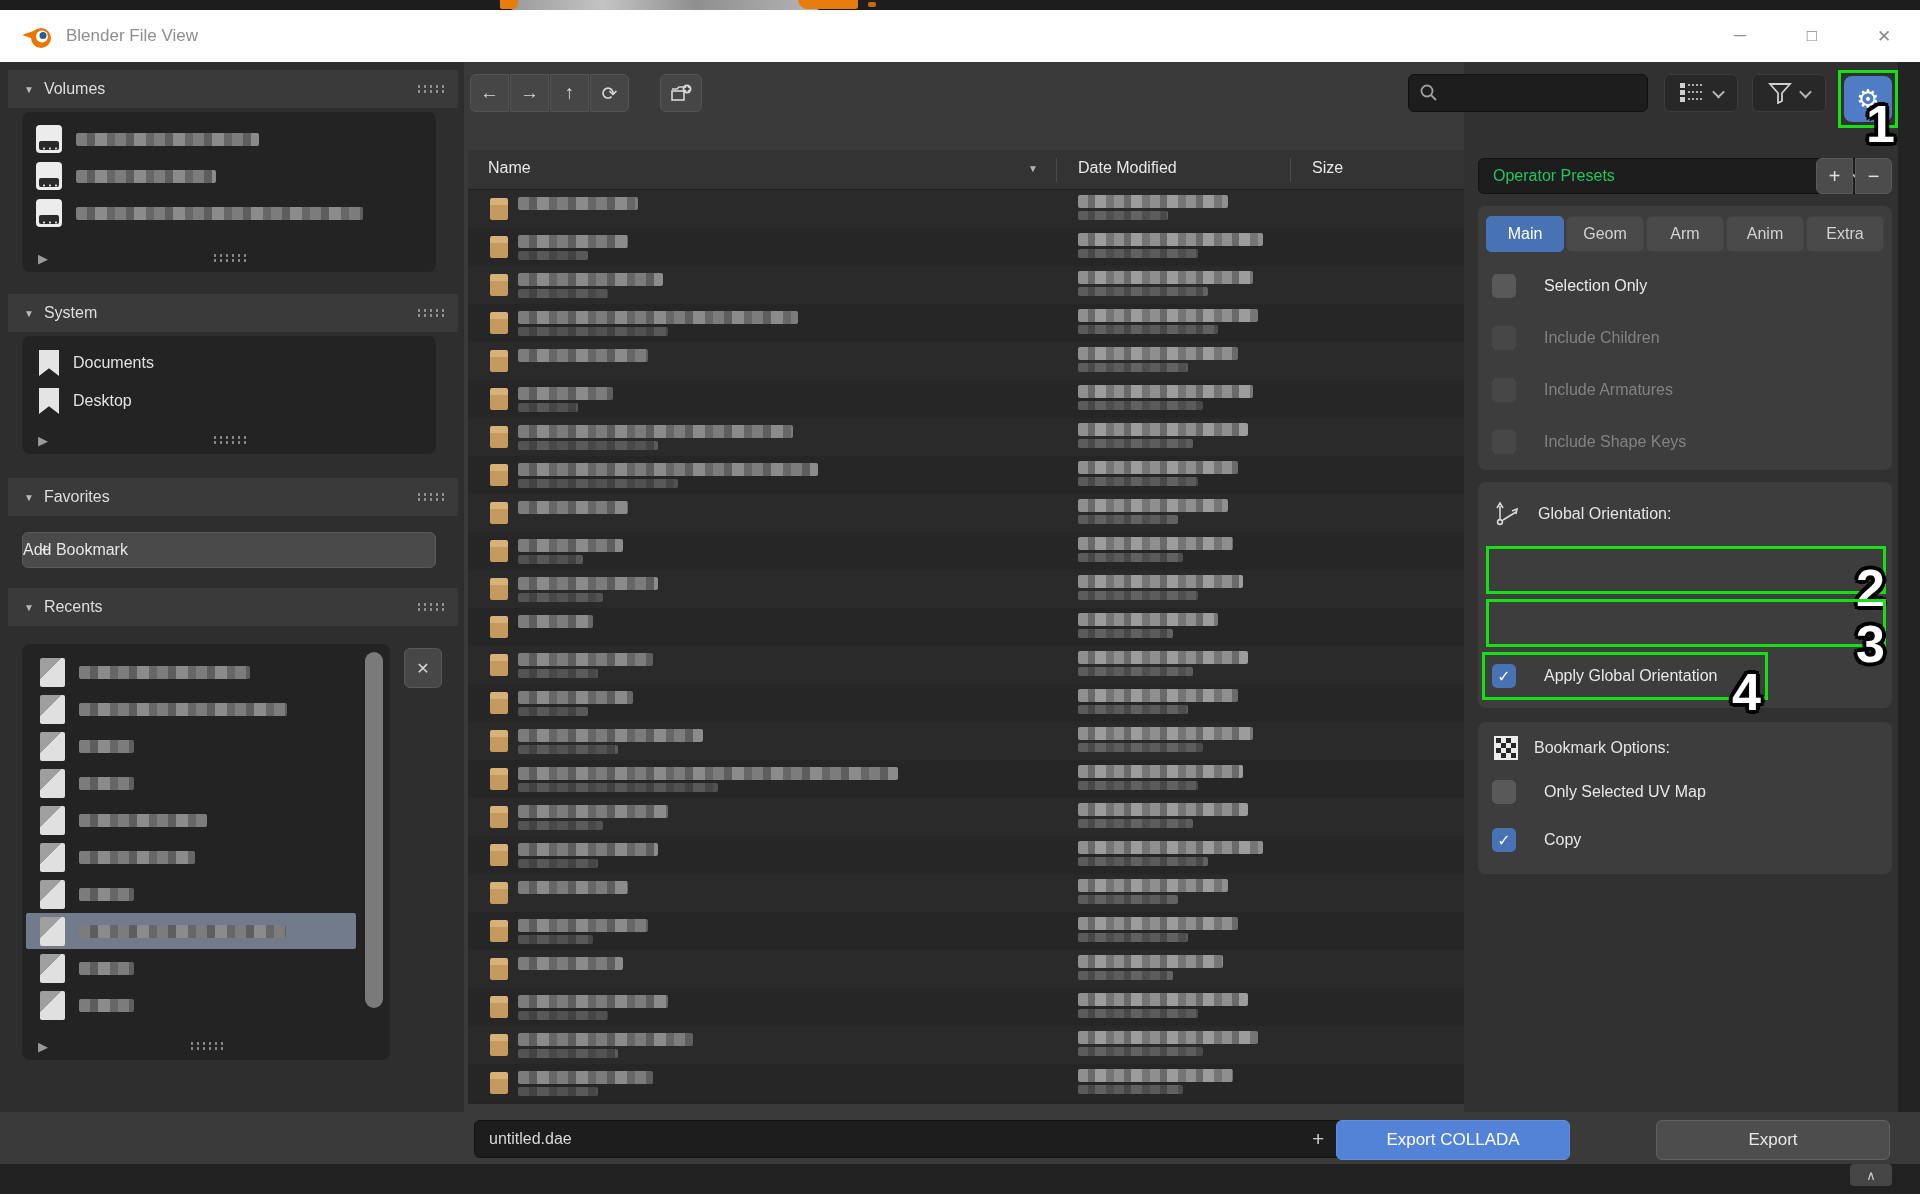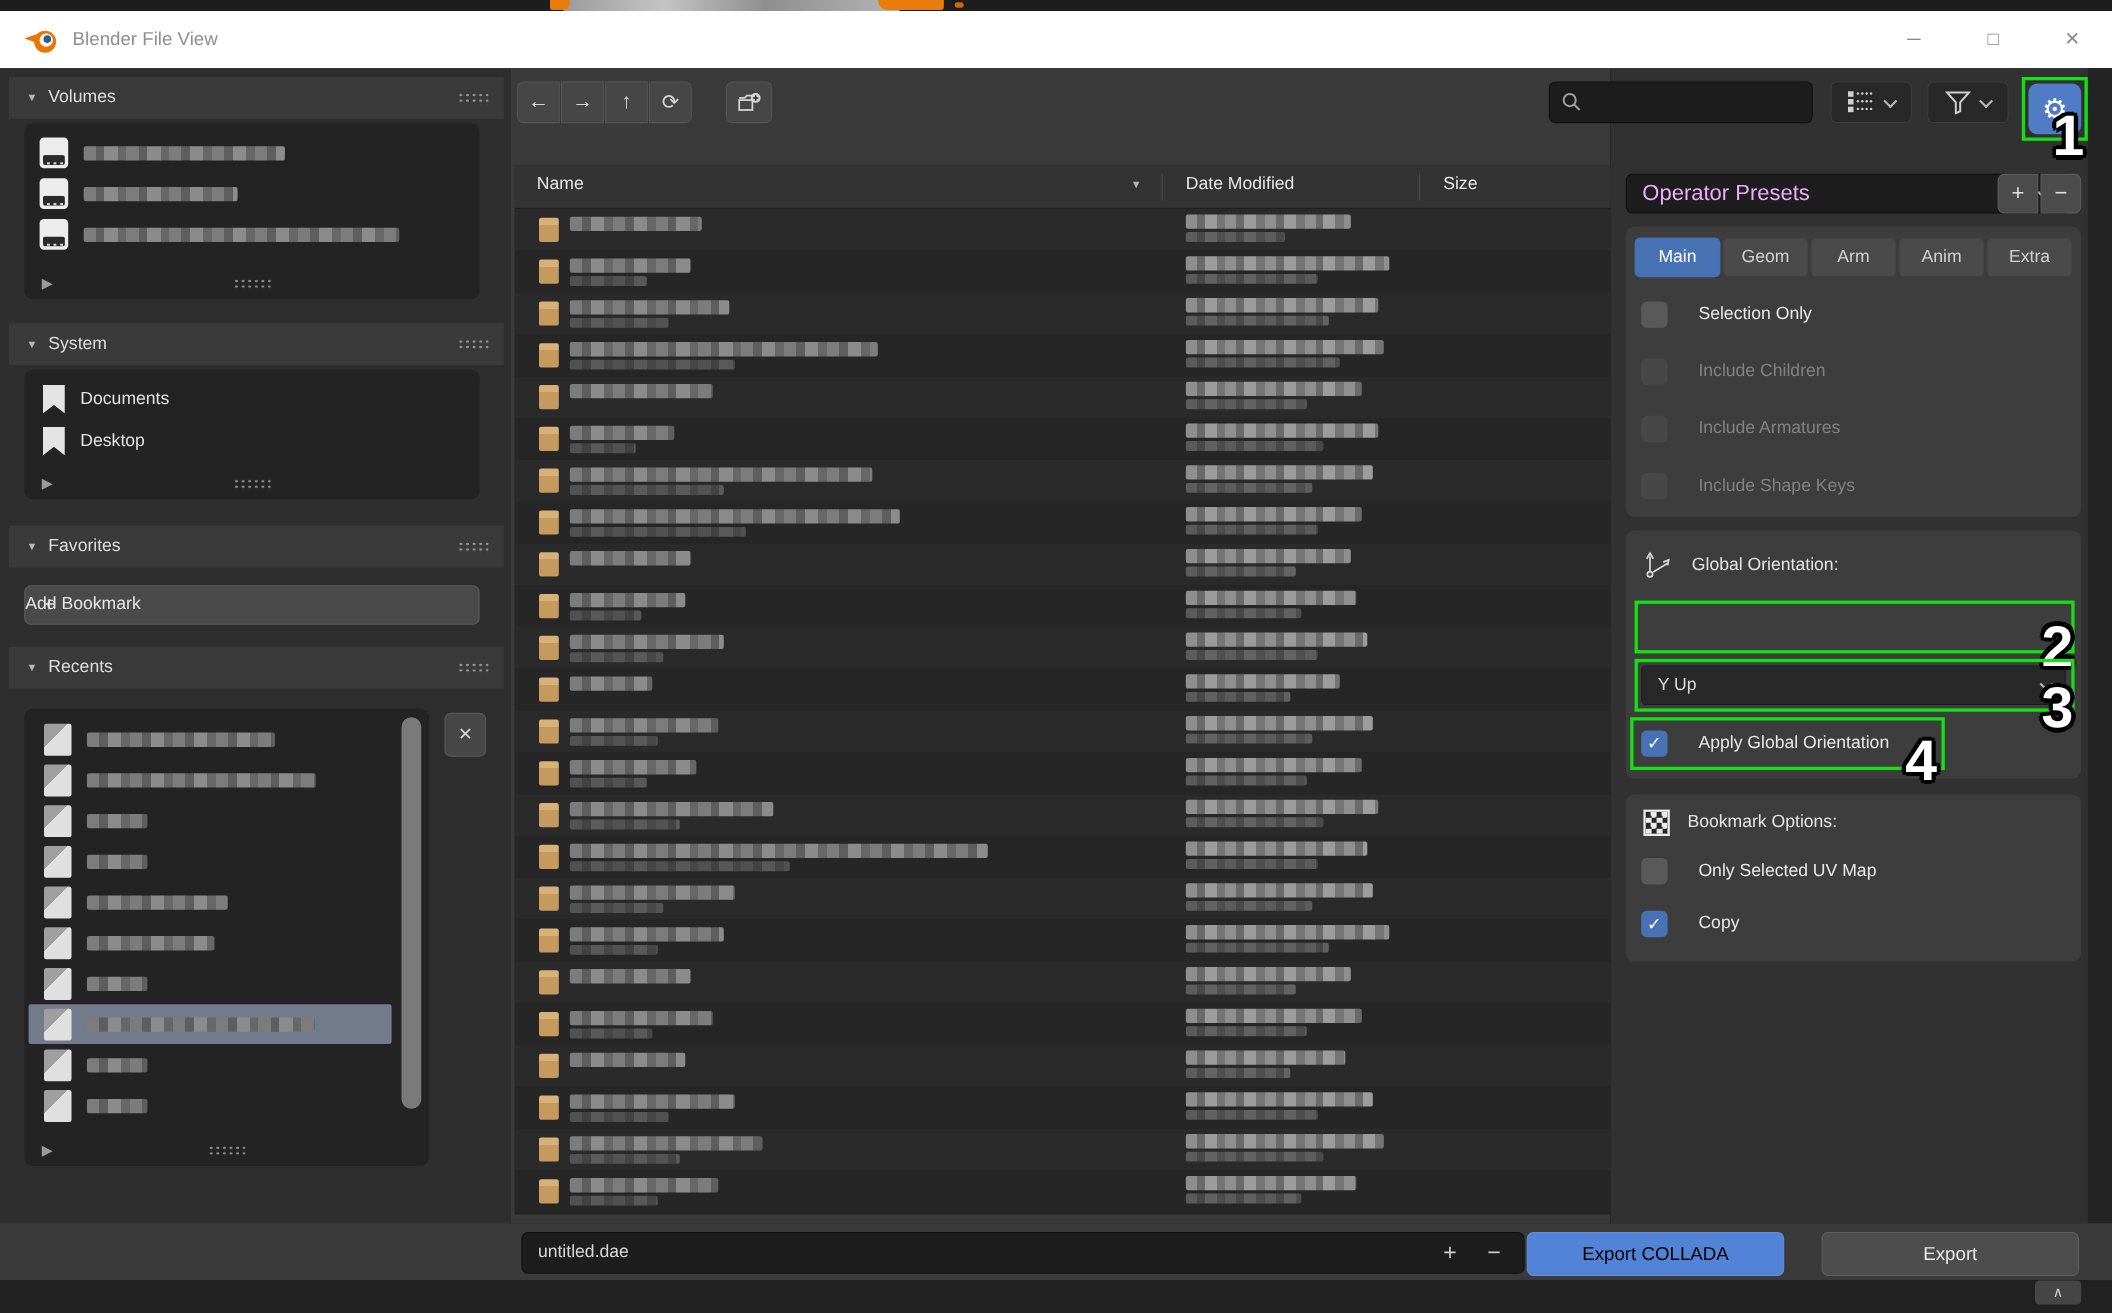--- a/index.html
+++ b/index.html
@@ -67,21 +67,21 @@
   .lhead .csize{position:absolute;left:844px;top:9px;}
   .frow{position:absolute;left:468px;width:996px;height:38px;}
   .frow.even{background:#2a2a2a;}
   .frow.odd{background:#262626;}
   .fol{position:absolute;left:22px;top:8px;width:18px;height:22px;border-radius:2px;background:linear-gradient(180deg,#d8b178 0 30%,#c59a5e 30%);}
   .nwrap{position:absolute;left:50px;top:7px;}
   .dwrap{position:absolute;left:610px;top:5px;}
   .dwrap .blur{background:repeating-linear-gradient(90deg,#8f8f8f 0 10px,#6a6a6a 10px 17px,#9c9c9c 17px 28px,#757575 28px 36px);}
 
   
-  .presets{position:absolute;left:1478px;top:158px;width:400px;height:36px;background:#1d1d1d;border:1px solid #111;border-radius:6px 0 0 6px;display:flex;align-items:center;color:#f0abfc;font-size:20px;}
+  .presets{position:absolute;left:1478px;top:158px;width:400px;height:36px;background:#1d1d1d;border:1px solid #111;border-radius:6px 0 0 6px;display:flex;align-items:center;color:#22c55e;font-size:16px;}
   .presets span{margin-left:14px;}
   .presets .chev{position:absolute;right:14px;top:13px;}
   .pm{position:absolute;top:158px;width:37px;height:36px;background:#4c4c4c;border:1px solid #5a5a5a;color:#e0e0e0;font-size:20px;display:flex;align-items:center;justify-content:center;}
   .panel{position:absolute;left:1478px;width:414px;background:#3d3d3d;border-radius:8px;}
   .tabs{position:absolute;left:8px;top:10px;display:flex;gap:2px;}
   .tab{width:78px;height:36px;background:#4a4a4a;border:1px solid #424242;border-radius:5px;color:#d2d2d2;font-size:16px;display:flex;align-items:center;justify-content:center;}
   .tab.active{background:#4772b3;color:#ffffff;border-color:#4772b3;}
   .opt{position:absolute;left:14px;height:36px;display:flex;align-items:center;}
   .cb{width:24px;height:24px;border-radius:5px;background:#595959;flex:none;display:flex;align-items:center;justify-content:center;color:#fff;font-size:16px;}
   .cb.dis{background:#474747;}
@@ -98,21 +98,21 @@
   
   .gbox{position:absolute;border:3px solid #14e014;pointer-events:none;}
   .anno{position:absolute;font-weight:bold;font-size:52px;color:#ffffff;line-height:1;
     text-shadow:-4px 0 #000,4px 0 #000,0 -4px #000,0 4px #000,-3px -3px #000,3px 3px #000,-3px 3px #000,3px -3px #000;}
 
   
   .footer{position:absolute;left:0;top:1112px;width:1920px;height:52px;background:#3a3a3a;}
   .fname{position:absolute;left:474px;top:1120px;width:912px;height:38px;}
   .fpm{position:absolute;top:1127px;color:#cccccc;font-size:21px;}
   .btn{position:absolute;top:1120px;width:234px;height:40px;border-radius:6px;font-size:17px;display:flex;align-items:center;justify-content:center;}
-  .export{left:1388px;background:#5383d6;border:1px solid #5f8ede;color:#000000;}
+  .export{left:1336px;background:#5383d6;border:1px solid #5f8ede;color:#ffffff;}
   .cancel{left:1656px;background:#4d4d4d;border:1px solid #606060;color:#e8e8e8;}
   .botstrip{position:absolute;left:0;top:1164px;width:1920px;height:30px;background:#212121;}
   .uptab{position:absolute;left:1850px;top:1164px;width:42px;height:22px;background:#454545;border-radius:4px;color:#cfcfcf;font-size:13px;display:flex;align-items:center;justify-content:center;}
 </style>
 </head>
 <body>
 
 <div class="win">
 
   <div class="topstrip">
@@ -637,24 +637,20 @@
     <div class="phead" style="top:18px">
       <svg width="28" height="28" viewBox="0 0 28 28">
         <circle cx="6" cy="22" r="2.4" fill="none" stroke="#d8d8d8" stroke-width="1.6"></circle>
         <line x1="6" y1="19" x2="6" y2="6" stroke="#d8d8d8" stroke-width="1.6"></line>
         <path d="M3 8 l3 -5 l3 5" fill="none" stroke="#d8d8d8" stroke-width="1.6"></path>
         <line x1="9" y1="20" x2="22" y2="12" stroke="#d8d8d8" stroke-width="1.6"></line>
         <path d="M18 11 l5 -2 l-1 5" fill="none" stroke="#d8d8d8" stroke-width="1.6"></path>
       </svg>
       <span class="plbl">Global Orientation:</span>
     </div>
-    <div class="drop" style="top:123px">
-      <span>Y Up</span>
-      <span class="chev"></span>
-    </div>
     <div class="opt" style="top:176px">
       <span class="cb on">✓</span>
       <span class="olbl">Apply Global Orientation</span>
     </div>
   </div>
 
   <div class="panel" style="top:722px;height:152px">
     <div class="phead" style="top:14px">
       <span class="checker"></span>
       <span class="plbl">Bookmark Options:</span>

